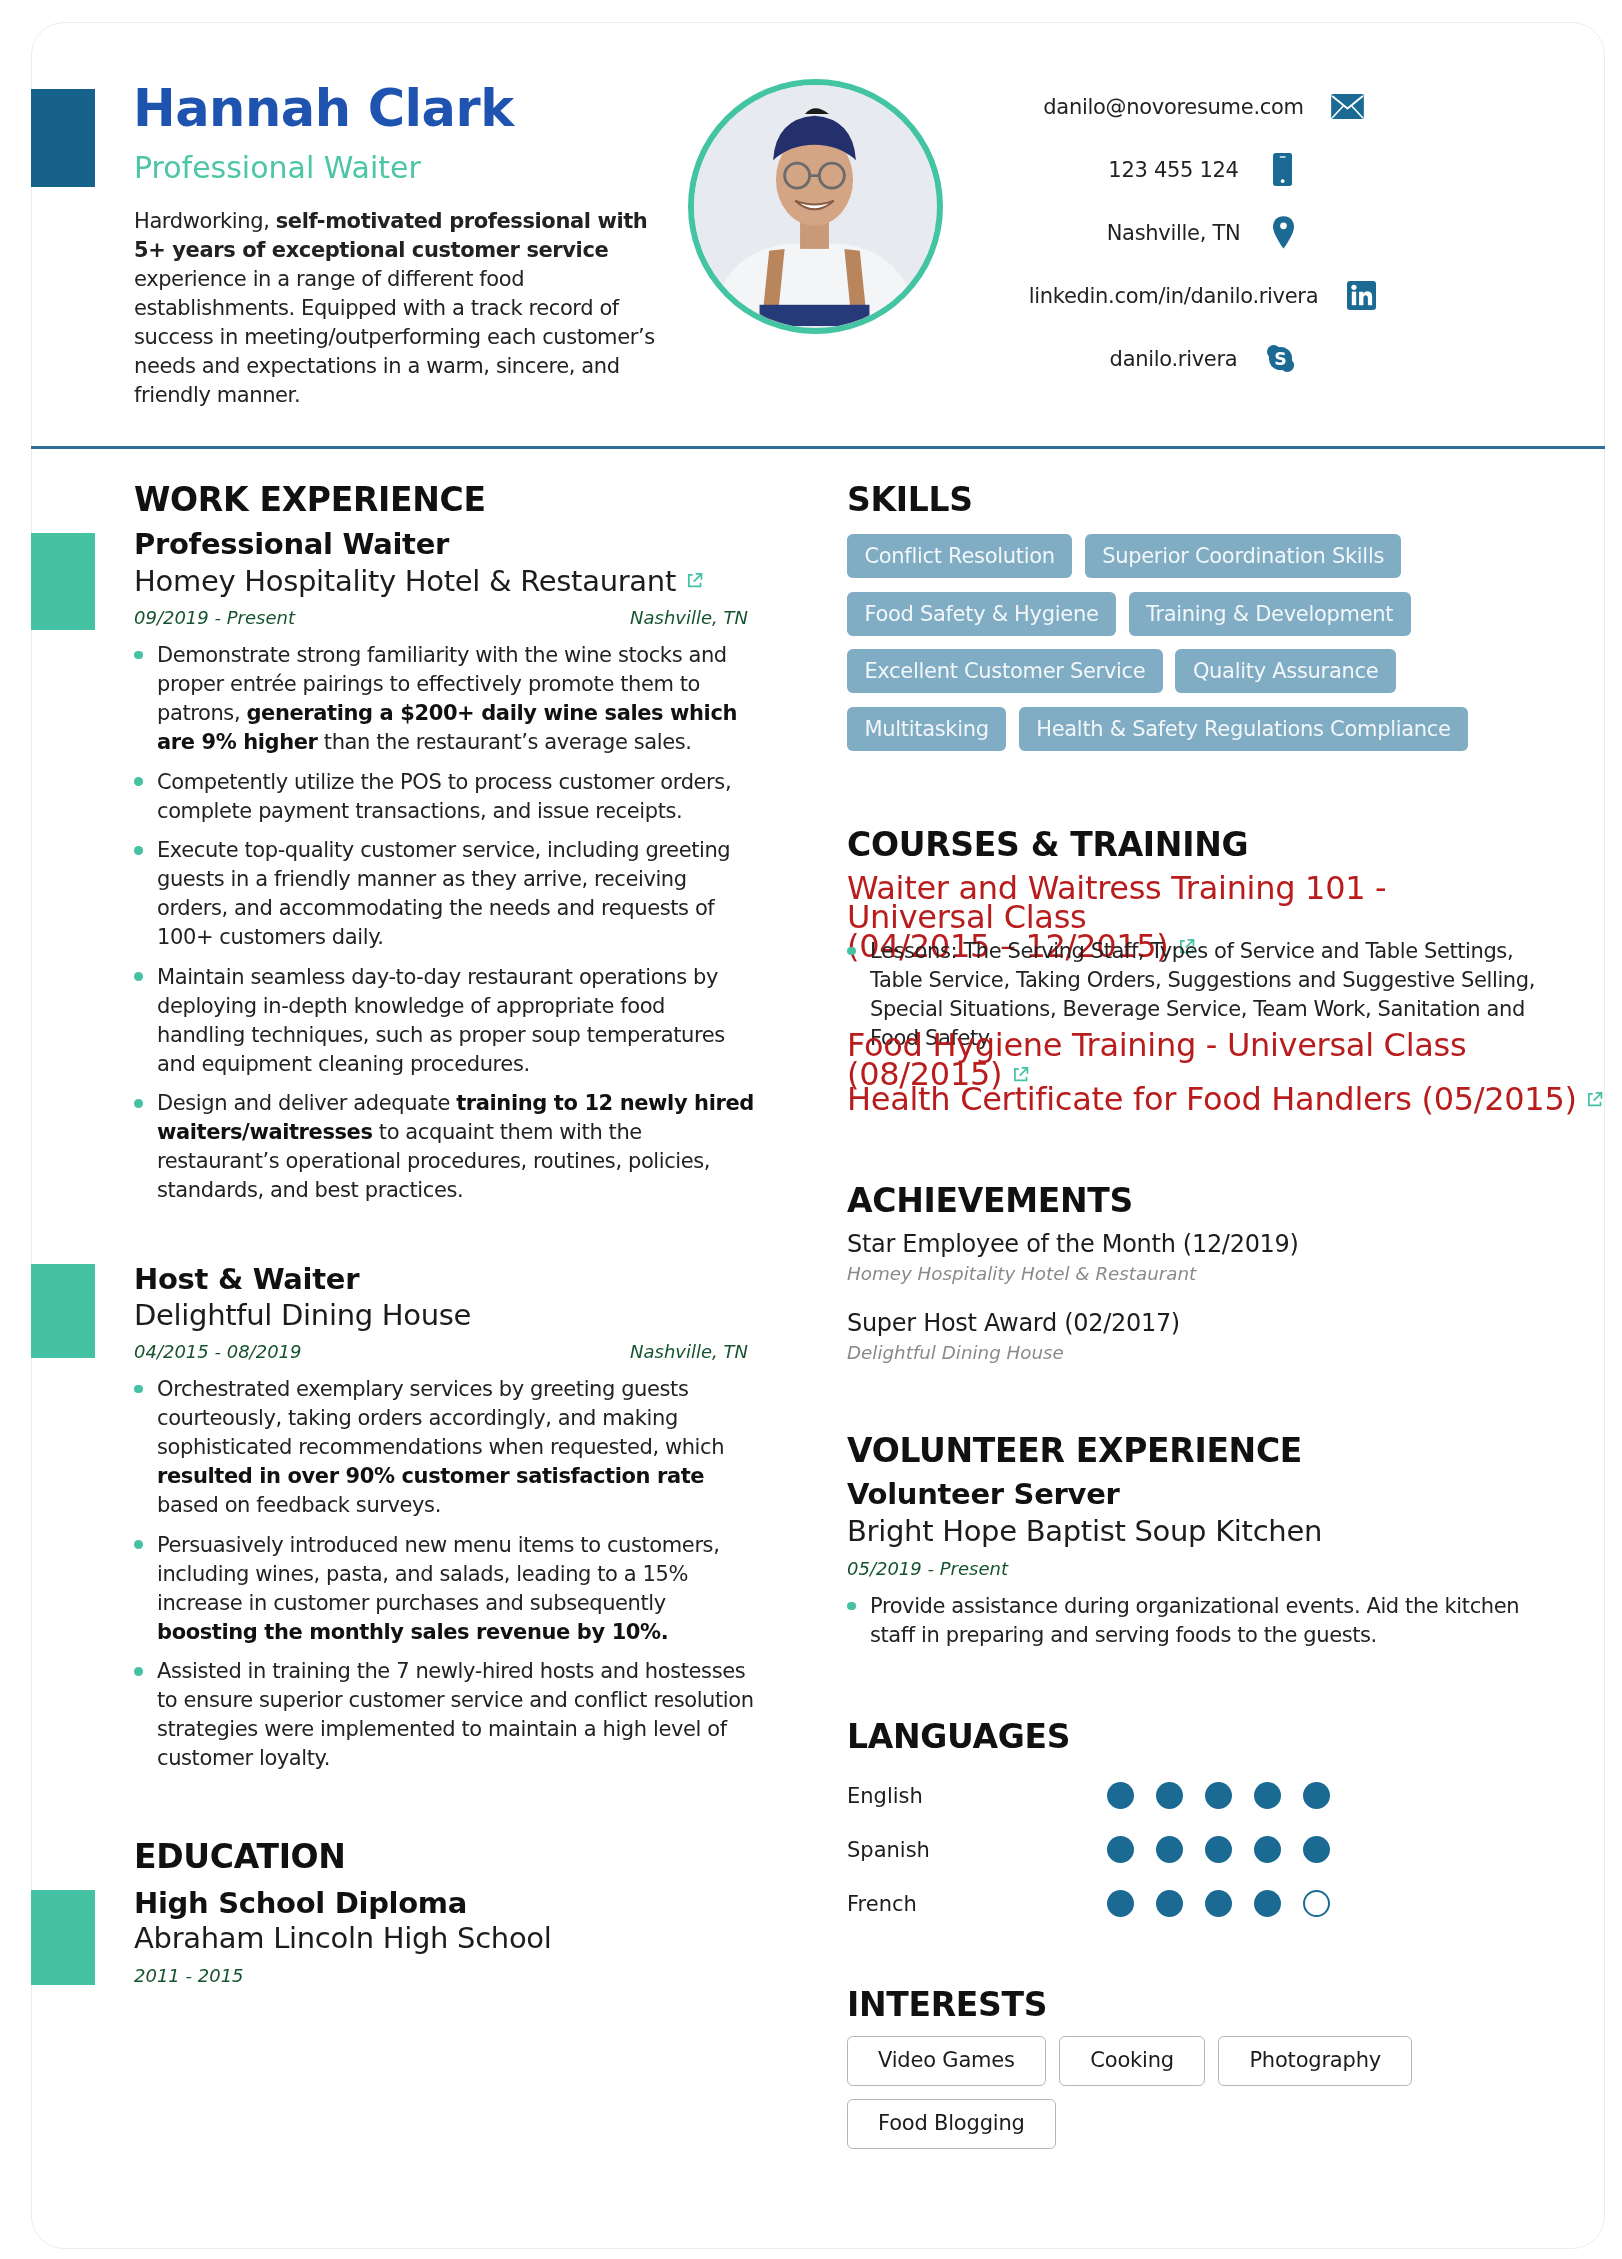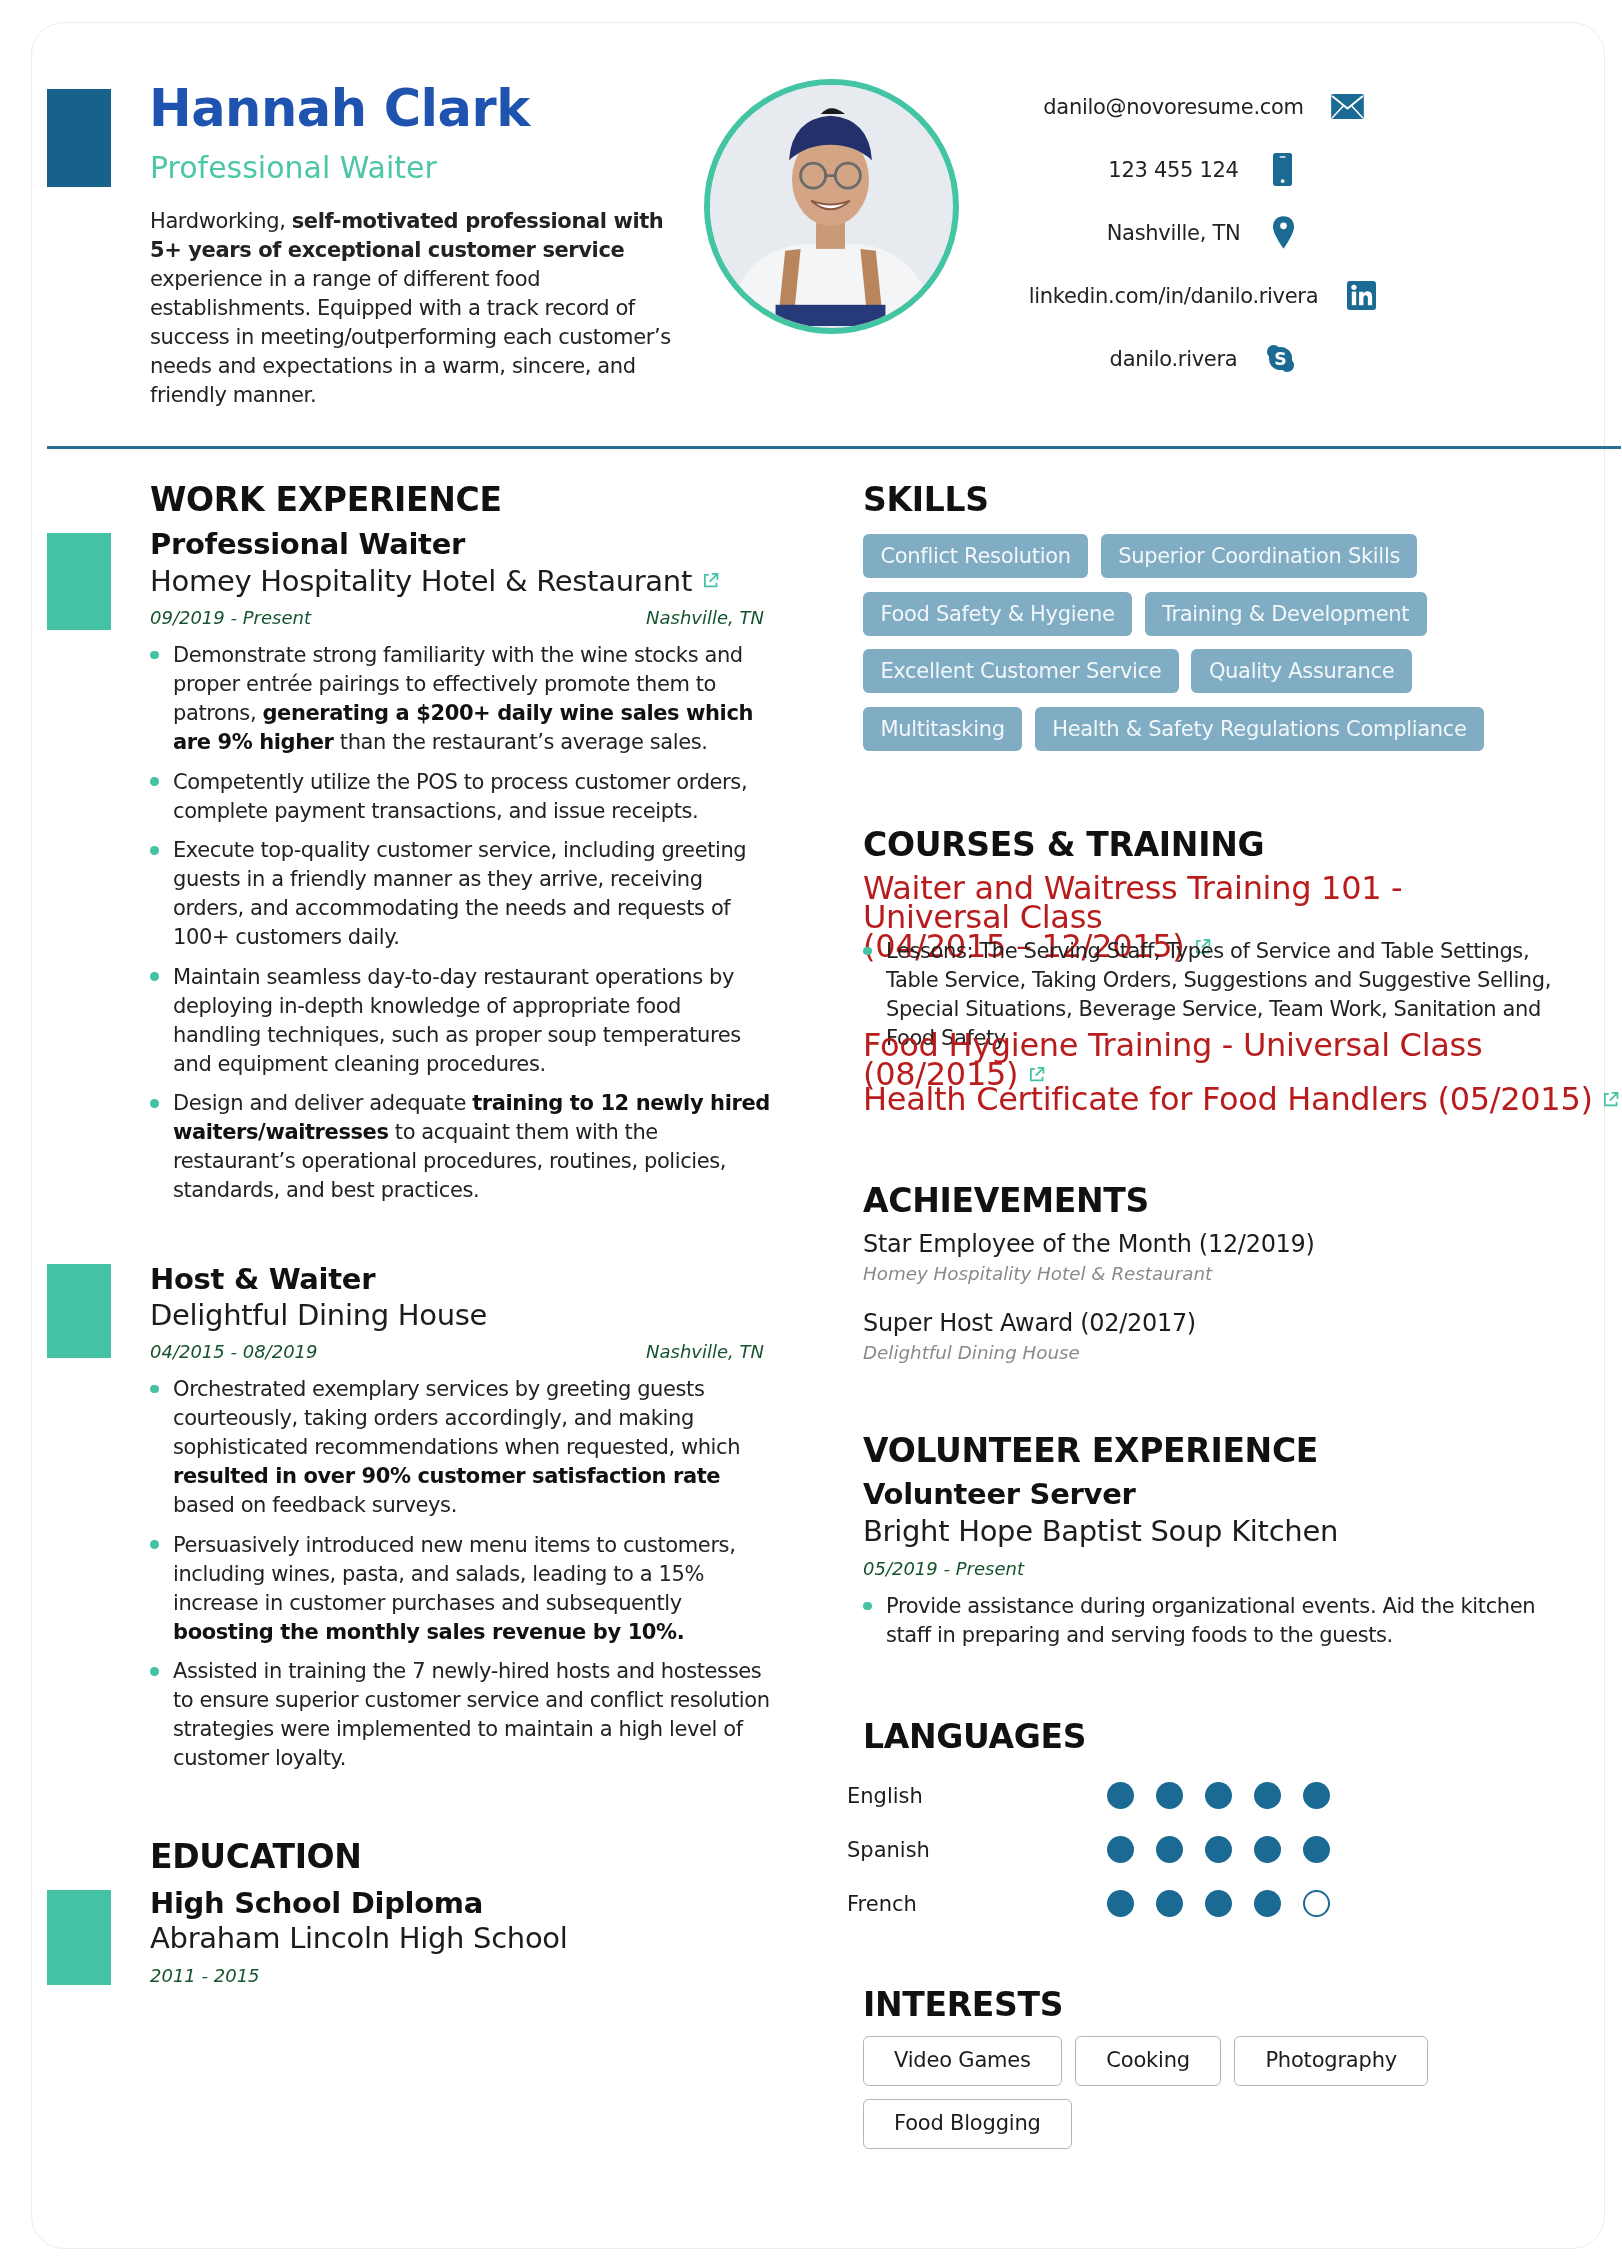--- a/index.html
+++ b/index.html
@@ -3,21 +3,21 @@
 <meta charset="utf-8">
 <style>
   * { box-sizing: border-box; margin: 0; padding: 0; }
   html, body { width: 1622px; height: 2259px; background: #ffffff; overflow: hidden; }
   body { position: relative; font-family: "DejaVu Sans", "Liberation Sans", sans-serif; color: #1d1d1d; }
 
   .card {
     position: absolute; left: 31px; top: 22px; width: 1574px; height: 2227px;
     border: 1px solid #ececec; border-radius: 33px; background: #fff;
   }
-  .abs { position: absolute; margin-left: 16px; }
+  .abs { position: absolute; }
 
   .hdr-block { left: 31px; top: 89px; width: 64px; height: 98px; background: #17628a; }
   .name { left: 133px; top: 79px; font-size: 51px; font-weight: bold; color: #1f53b0; letter-spacing: -0.5px; white-space: nowrap; }
   .role { left: 134px; top: 150px; font-size: 30px; color: #4cc6a6; white-space: nowrap; }
   .summary { left: 134px; top: 207px; width: 541px; font-size: 21px; line-height: 29px; color: #222; letter-spacing: -0.4px; }
   .summary b { font-weight: bold; }
 
   .photo {
     left: 688px; top: 79px; width: 255px; height: 255px; border-radius: 50%;
     border: 6.8px solid #43c4a2; overflow: hidden; background: #e6e9ee;

